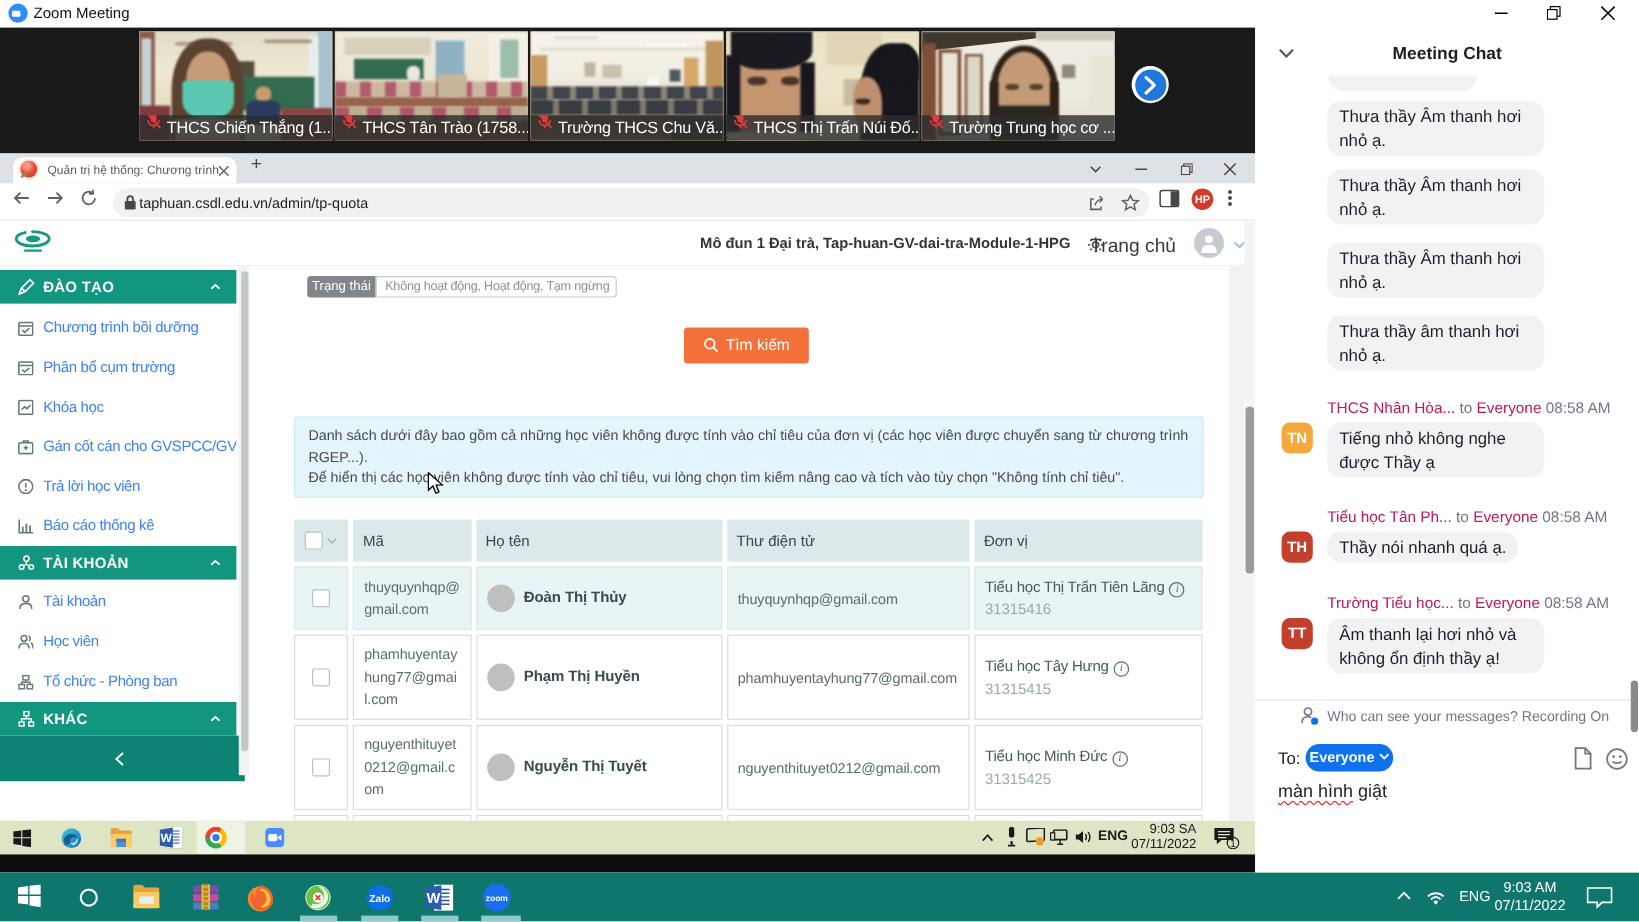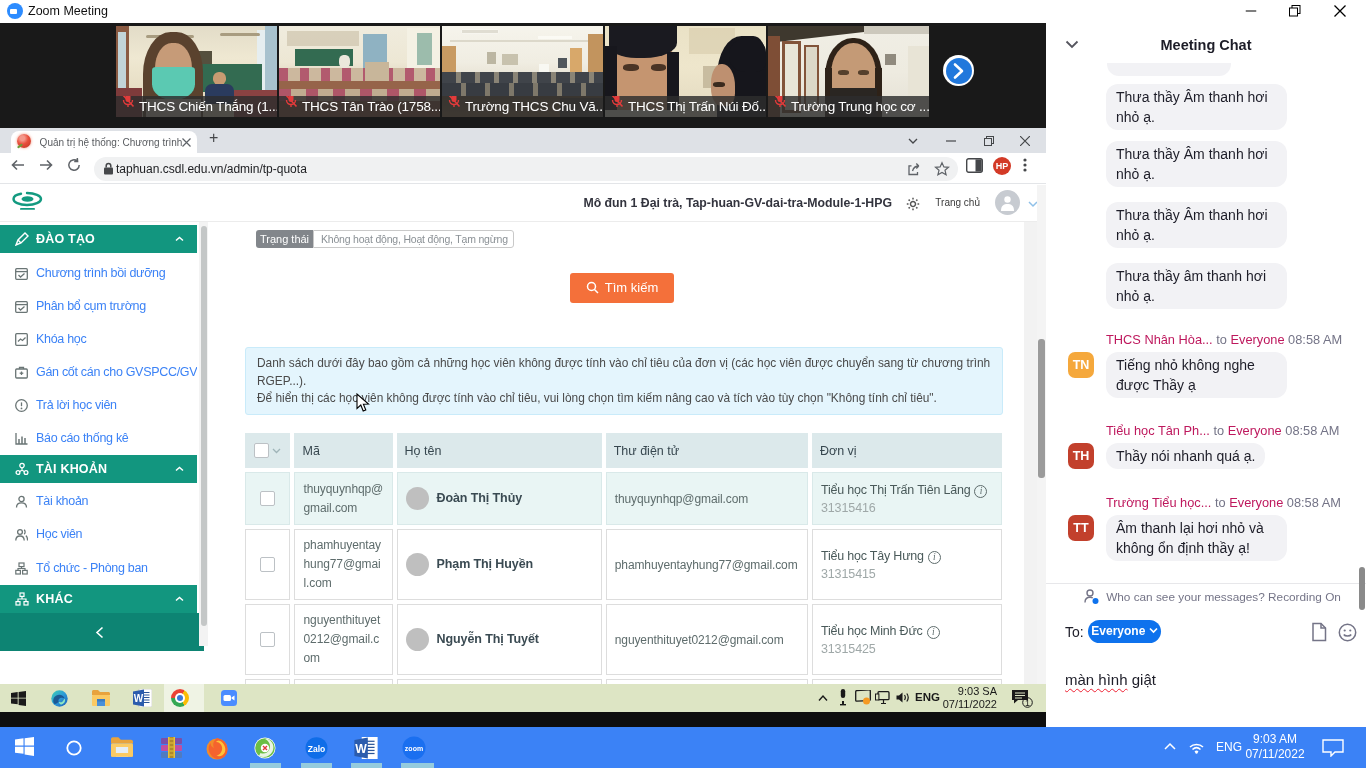--- a/index.html
+++ b/index.html
@@ -31,21 +31,21 @@
 #tab .fav { position:absolute; left:6px; top:3px; width:14px; height:14px; border-radius:50%; background:radial-gradient(circle at 38% 30%, #F4978A 0 18%, #E94F3C 45%, #C93A28 85%); box-shadow:0 0 3px rgba(244,120,90,.8); }
 #tab .fav:after { content:""; position:absolute; left:0px; top:10.5px; width:6px; height:2px; background:#6A9E3A; border-radius:1px; transform:rotate(-35deg); }
 #tab .ttl { position:absolute; left:26px; top:6px; font-size:10px; color:#595C60; white-space:nowrap; width:148px; overflow:hidden; }
 #newtab { position:absolute; left:209px; top:1px; font-size:16px; color:#45474a; font-weight:normal; }
 #addrbar { position:absolute; left:0; top:25px; width:1046px; height:31px; background:#fff; border-bottom:1px solid #E3E5E8; }
 .navic { position:absolute; top:4px; color:#5f6368; }
 #urlpill { position:absolute; left:94px; top:3.5px; width:864px; height:24px; border-radius:12px; background:#F0F1F2; }
 #urlpill .url { position:absolute; left:22px; top:5.5px; font-size:12px; color:#202124; white-space:nowrap; }
 #pageheader { position:absolute; left:0; top:56px; width:1046px; height:38px; background:#fff; border-bottom:1px solid #ECECEC; }
 #modtitle { position:absolute; right:154px; top:12px; font-size:12.3px; font-weight:bold; color:#33343E; white-space:nowrap; }
-#trangchu { position:absolute; right:66px; top:13px; font-size:10px; color:#3a3a3a; }
+#trangchu { position:absolute; right:66px; top:13px; font-size:16px; color:#3a3a3a; }
 #hdravatar { position:absolute; right:26px; top:6px; width:25px; height:25px; border-radius:50%; background:#C7CBD1; }
 
 
 #sidebar { position:absolute; left:0; top:94px; width:197px; height:462px; background:#fff; }
 #sidebar .sbhead:first-child { margin-top:3px; }
 .sbhead { position:relative; height:28px; background:#12967F; color:#fff; font-weight:bold; font-size:12.5px; line-height:28px; padding-left:36px; letter-spacing:.2px; }
 .sbhead .ic { position:absolute; left:15px; top:7px; width:14px; height:14px; }
 .sbhead .chev { position:absolute; right:13px; top:10px; width:9px; height:8px; }
 #sbitems1 { margin-top:3.5px; }
 .sbitem { position:relative; height:33px; color:#3b82f6; letter-spacing:-0.3px; font-size:12.5px; line-height:33px; padding-left:36px; white-space:nowrap; overflow:hidden; }
@@ -80,37 +80,37 @@
 .unit2 { color:#9FA8A8; margin-top:3px; font-size:12.5px; }
 .info-i { display:inline-block; width:13px; height:13px; border:1.2px solid #5E6C6C; border-radius:50%; font-size:9.5px; line-height:11px; text-align:center; color:#5E6C6C; margin-left:4px; font-style:italic; font-family:"Liberation Serif",serif; }
 
 
 #greenbar { position:absolute; left:0; top:556px; width:1046px; height:28px; background:#DDE5C4; }
 #blackgap { position:absolute; left:0; top:584px; width:1046px; height:15px; background:#0E0E0E; }
 .gico { position:absolute; top:3px; }
 .gtray { position:absolute; top:0; height:28px; color:#1a1a1a; }
 
 
-#taskbar { position:absolute; left:0; top:727px; width:1366px; height:41px; background:#3b82f6; }
+#taskbar { position:absolute; left:0; top:727px; width:1366px; height:41px; background:#0f766e; }
 .tico { position:absolute; top:8px; }
 .tbar { position:absolute; top:36px; height:5px; background:#A6D8D8; opacity:.85; }
 .tbtime { position:absolute; left:1240px; top:5px; color:#fff; font-size:12px; text-align:center; width:70px; line-height:15px; }
 
 
 #chat { position:absolute; left:1046px; top:23px; width:320px; height:704px; background:#fff; }
 #chathdr { position:absolute; left:0; top:14px; width:320px; text-align:center; font-size:14.5px; font-weight:bold; color:#1D1D28; }
 .bubble { position:absolute; left:60px; background:#F2F2F5; border-radius:12px; font-size:14px; color:#1D1D28; line-height:20px; padding:3px 10px; max-width:181px; }
 .msghead { position:absolute; left:60px; font-size:12.8px; white-space:nowrap; }
 .msghead .nm { color:#be185d; }
 .msghead .gy { color:#747487; }
 .cavat { position:absolute; left:22px; width:26px; height:26px; border-radius:7px; color:#fff; font-size:12.5px; font-weight:bold; text-align:center; line-height:26px; }
 #whocansee { position:absolute; left:0; top:560px; width:320px; border-top:1px solid #E7E7EA; height:26px; color:#747487; font-size:11.8px; text-align:center; line-height:26px; padding-left:12px; white-space:nowrap; }
 #torow { position:absolute; left:19px; top:601px; font-size:14px; color:#1D1D28; }
 #evpill { position:absolute; left:42px; top:597px; width:73px; height:23px; background:#0E72ED; border-radius:11.5px; color:#fff; font-size:12px; font-weight:bold; text-align:center; line-height:23px; }
-#typed { position:absolute; left:19px; top:628px; font-size:15px; color:#1D1D28;margin-top:20px; }
+#typed { position:absolute; left:19px; top:628px; font-size:15px; color:#1D1D28; }
 #typed .sp { text-decoration:underline; text-decoration-style:wavy; text-decoration-color:#E23; text-decoration-thickness:1px; text-underline-offset:3px; }
 #chatscroll { position:absolute; left:313px; top:544px; width:6px; height:43px; background:#8A8A8A; border-radius:3px; }
 </style>
 </head>
 <body>
 <div id="stage">
 
   <div id="titlebar">
     <div class="zicon"></div>
     <div class="ztext">Zoom Meeting</div>

